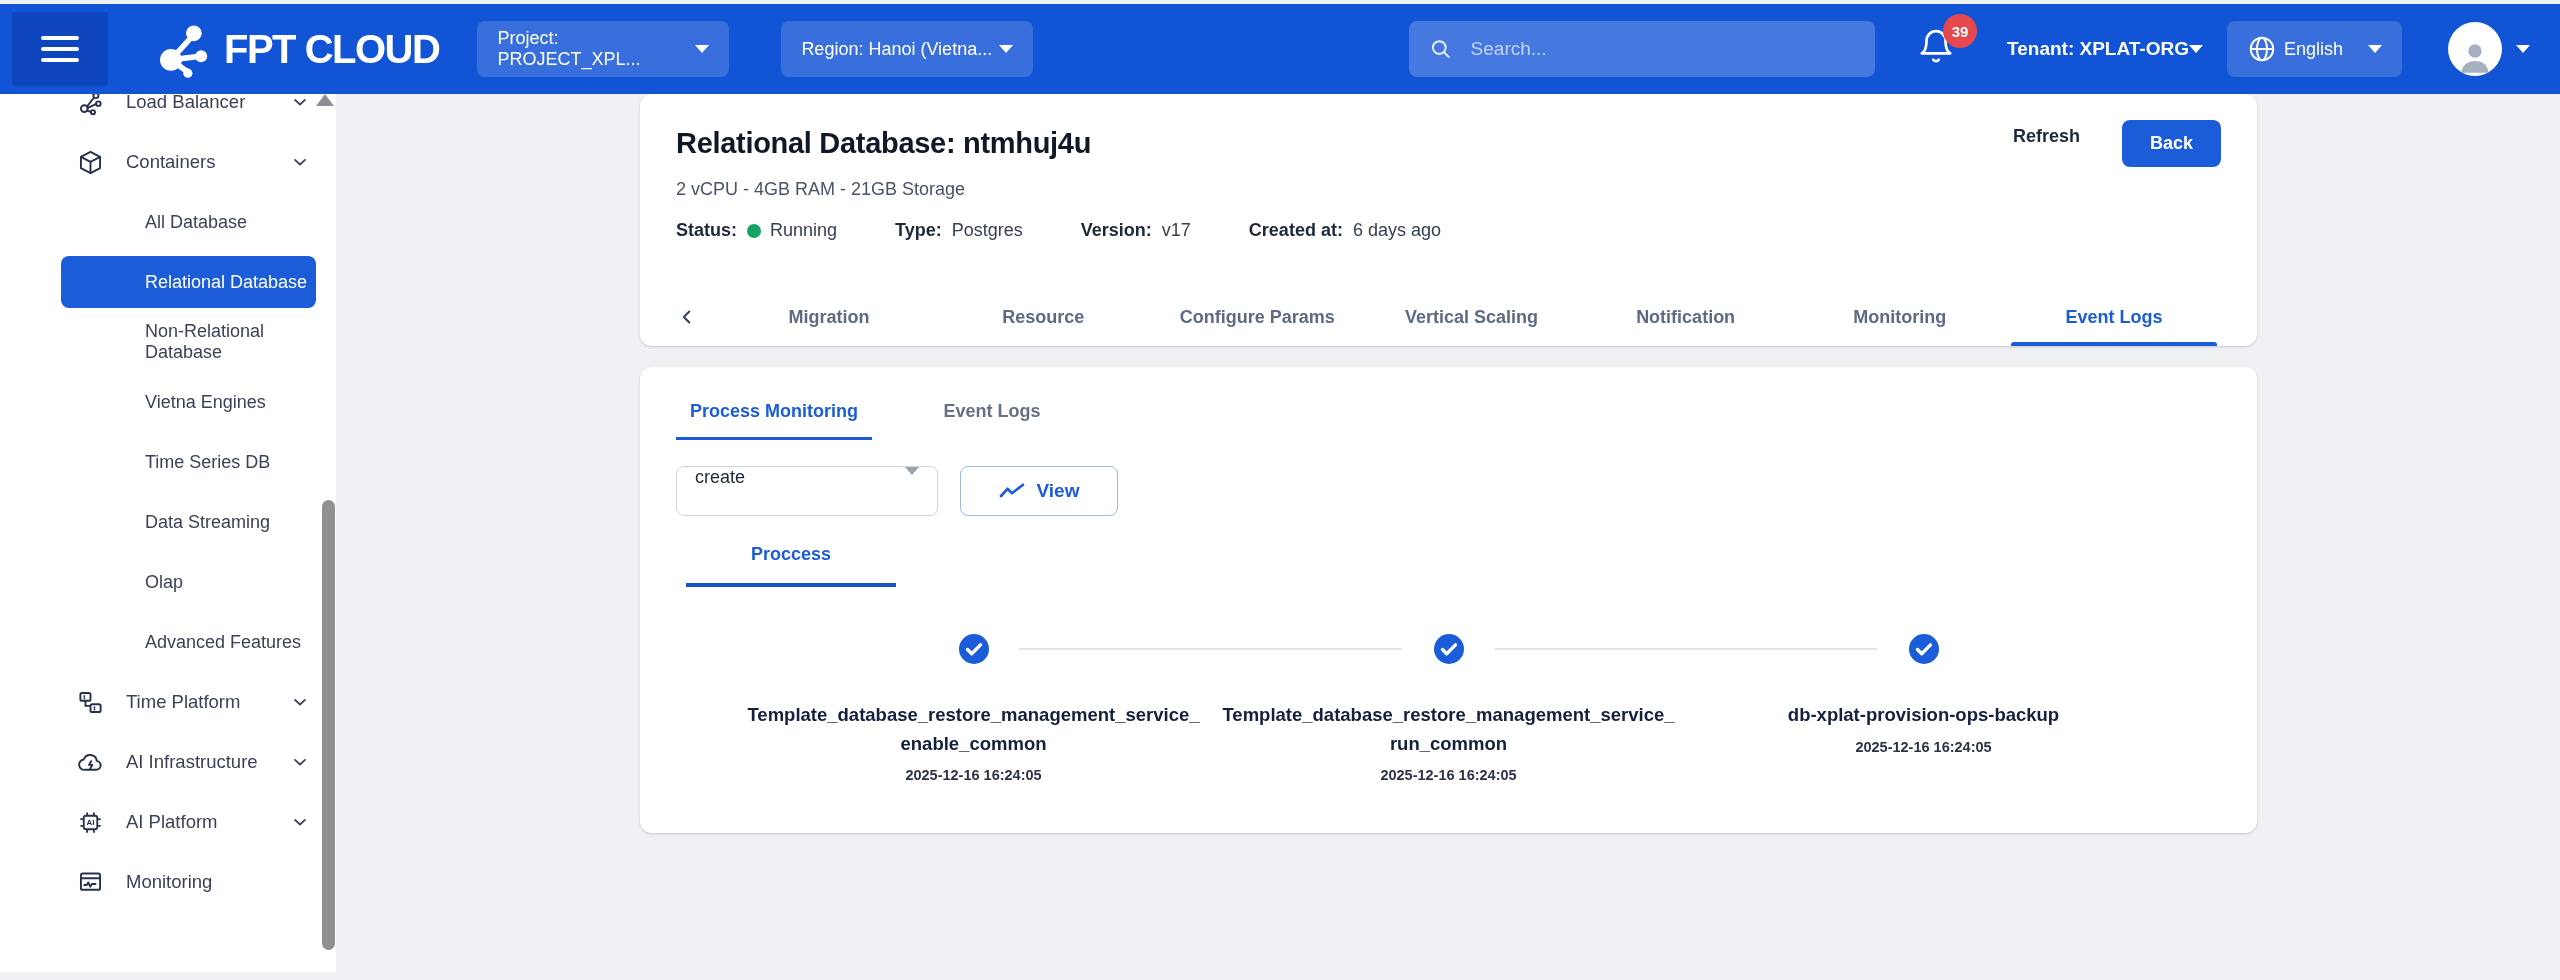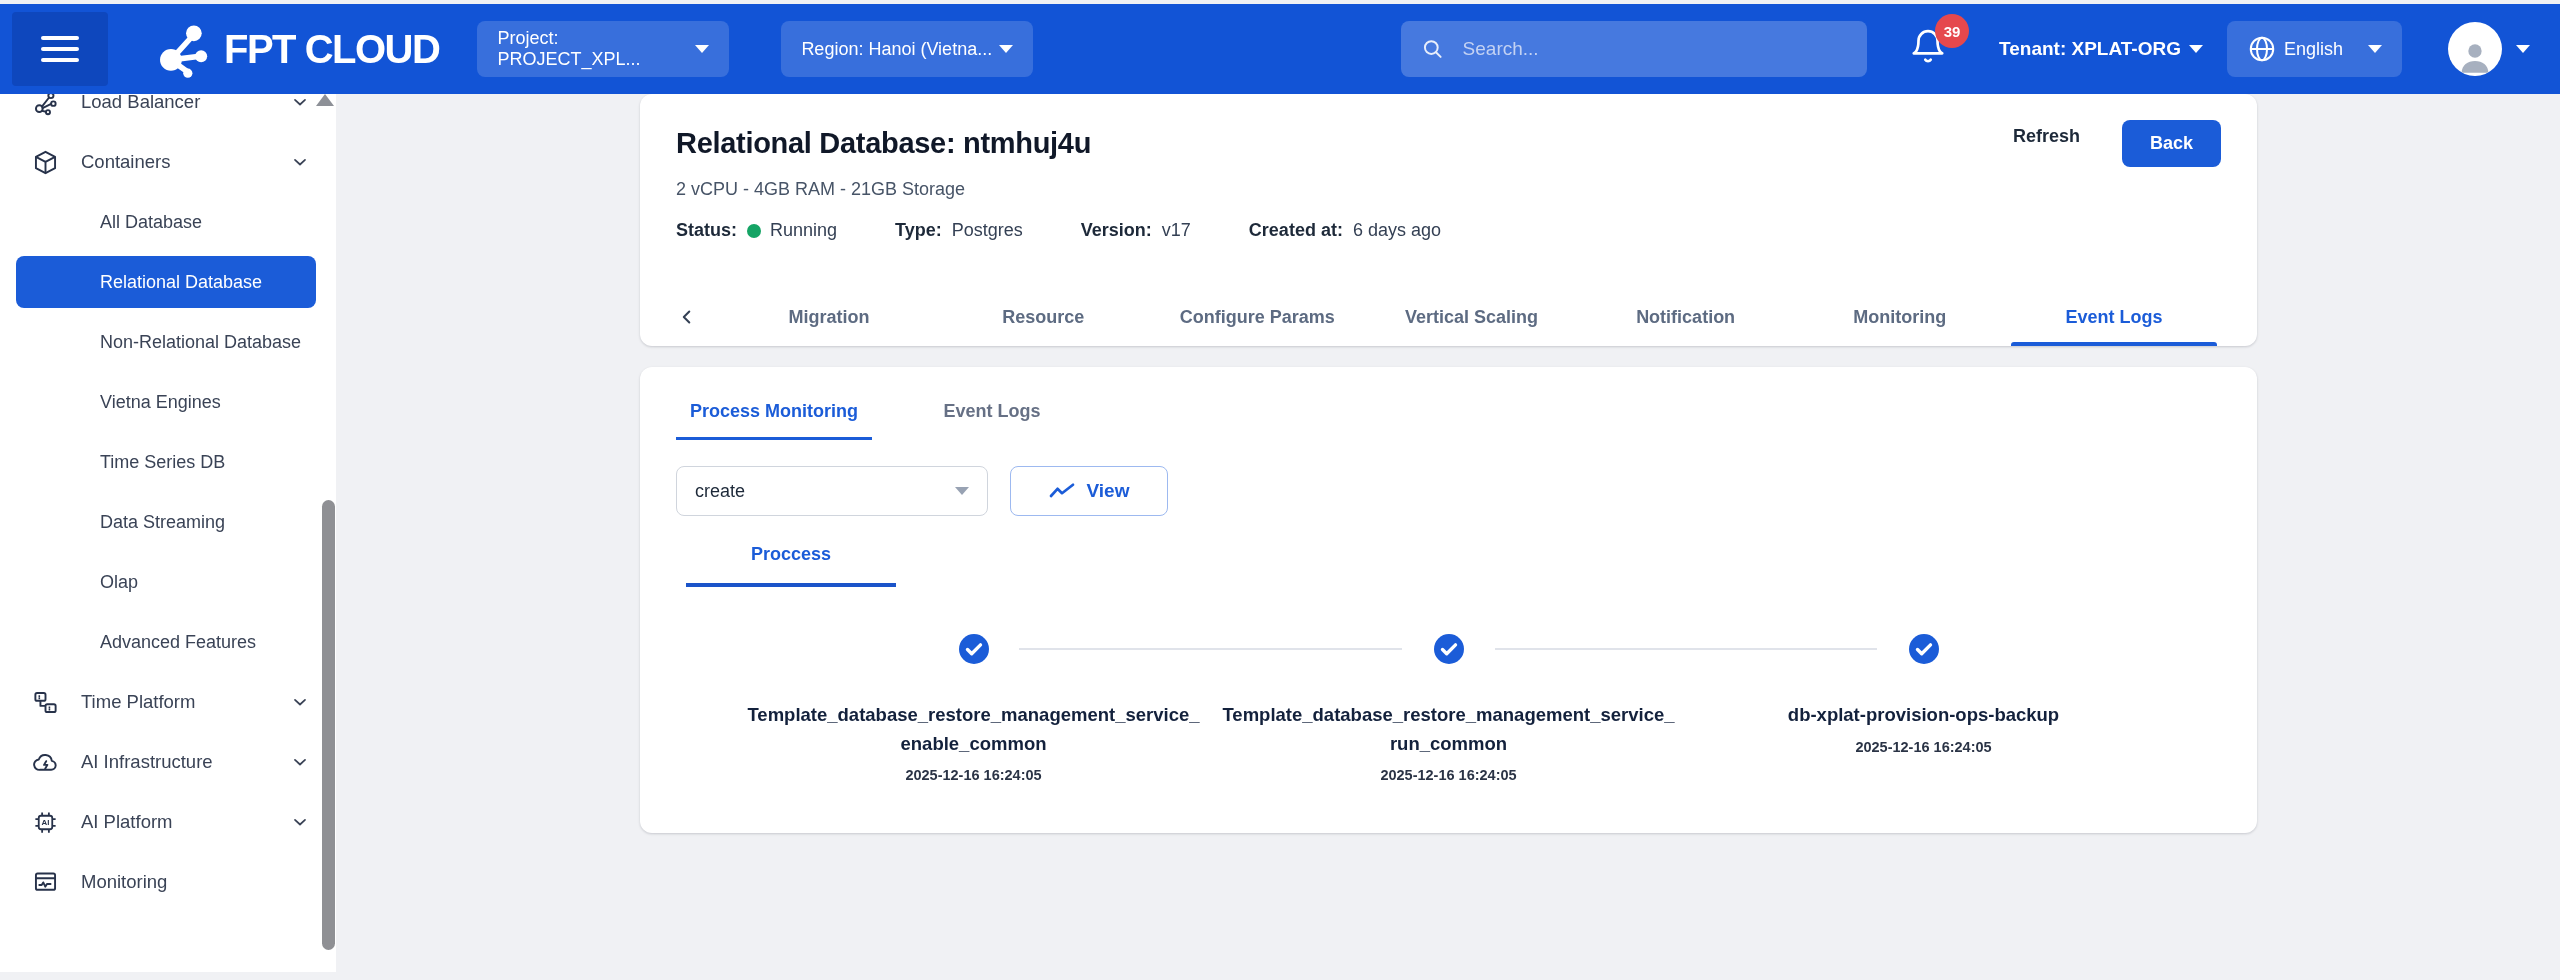--- a/index.html
+++ b/index.html
@@ -23,28 +23,28 @@
            border-top:8px solid #fff; flex:none; }
   .search { margin-left:auto; width:466px; height:56px; background:rgba(255,255,255,0.22);
             border-radius:8px; display:flex; align-items:center; padding:0 20px; gap:16px; flex:none; }
   .search input { background:transparent; border:none; outline:none; color:#fff; font-size:19px; width:100%; }
   .search input::placeholder { color:#c3d2f3; }
   .bell-wrap { position:relative; margin-left:42px; flex:none; cursor:pointer; }
   .badge { position:absolute; top:-14px; right:-22px; background:#e5484d; color:#fff; border-radius:17px;
            min-width:34px; height:34px; padding:0 6px; font-size:15px; font-weight:700;
            display:flex; align-items:center; justify-content:center; }
   .tenant { margin-left:52px; color:#fff; font-weight:700; font-size:19px; display:flex;
-            gap:8px; align-items:center; cursor:pointer; flex:none; }
+            gap:0; align-items:center; cursor:pointer; flex:none; }
   .pill.lang { margin-left:24px; gap:7px; }
   .avatar-wrap { margin-left:46px; display:flex; align-items:center; gap:14px; cursor:pointer; flex:none; }
   .avatar { width:54px; height:54px; border-radius:50%; background:#fff; display:flex;
             align-items:flex-end; justify-content:center; overflow:hidden; }
 
   
-  .sidebar { position:absolute; top:90px; left:0; width:336px; bottom:8px; background:#fff; overflow:hidden; }
+  .sidebar { position:absolute; top:90px; left:0; width:336px; bottom:8px; background:#fff; overflow:hidden;padding-left:45px; }
   .side-list { margin-top:-18px; }
   .side-item { height:60px; display:flex; align-items:center; padding:0 26px 0 32px;
                color:#3a4356; font-size:18.5px; cursor:pointer; }
   .side-item .icon { width:27px; height:27px; margin-right:22px; color:#27324a; flex:none; }
   .side-item .lbl { flex:1; }
   .side-item .chev { color:#3a4356; width:20px; height:20px; }
   .side-item.active-parent, .side-item.active-parent .icon, .side-item.active-parent .chev { color:#1b5cd8; }
   .sub-item { height:60px; display:flex; align-items:center; padding-left:100px;
               font-size:18px; color:#3a4356; cursor:pointer; }
   .sub-item.selected { background:#1b5cd8; color:#fff; border-radius:8px;
@@ -82,22 +82,22 @@
                         background:#1b5cd8; border-radius:3px 3px 0 0; }
 
   .content-card { top:277px; height:466px; padding:28px 36px; }
   .inner-tabs { display:flex; }
   .itab { display:flex; justify-content:center; font-size:18px; font-weight:600; color:#667085;
           padding:6px 0 18px; position:relative; cursor:pointer; }
   .itab.w1 { width:196px; } .itab.w2 { width:240px; }
   .itab.active { color:#1b5cd8; font-weight:700; }
   .itab.active::after { content:""; position:absolute; left:0; right:0; bottom:0; height:3px; background:#1b5cd8; }
   .controls { margin-top:26px; display:flex; gap:22px; }
-  .select { width:312px; height:50px; border:1px solid #d0d5dd; border-radius:8px; background:#fff;
-            display:flex; align-items:center; justify-content:space-between; padding:0 18px;
+  .select { width:262px; height:50px; border:1px solid #d0d5dd; border-radius:8px; background:#fff;
+            display:flex; align-items:flex-start; justify-content:space-between; padding:0 18px;
             font-size:18px; color:#1d2939; cursor:pointer; }
   .sel-caret { width:0; height:0; border-left:7px solid transparent; border-right:7px solid transparent;
                border-top:8px solid #98a2b3; }
   .view-btn { width:158px; height:50px; border:1px solid #9db9f0; border-radius:8px; background:#fff;
               color:#1b5cd8; font-weight:700; font-size:19px; display:flex; align-items:center;
               justify-content:center; gap:12px; cursor:pointer; font-family:inherit; }
   .process-tab { margin-top:28px; margin-left:10px; width:210px; text-align:center; color:#1b5cd8;
                  font-weight:700; font-size:18px; padding-bottom:18px; border-bottom:4px solid #1b54c9;
                  cursor:pointer; }
   .stepper { margin-top:46px; padding:0 60px; }

